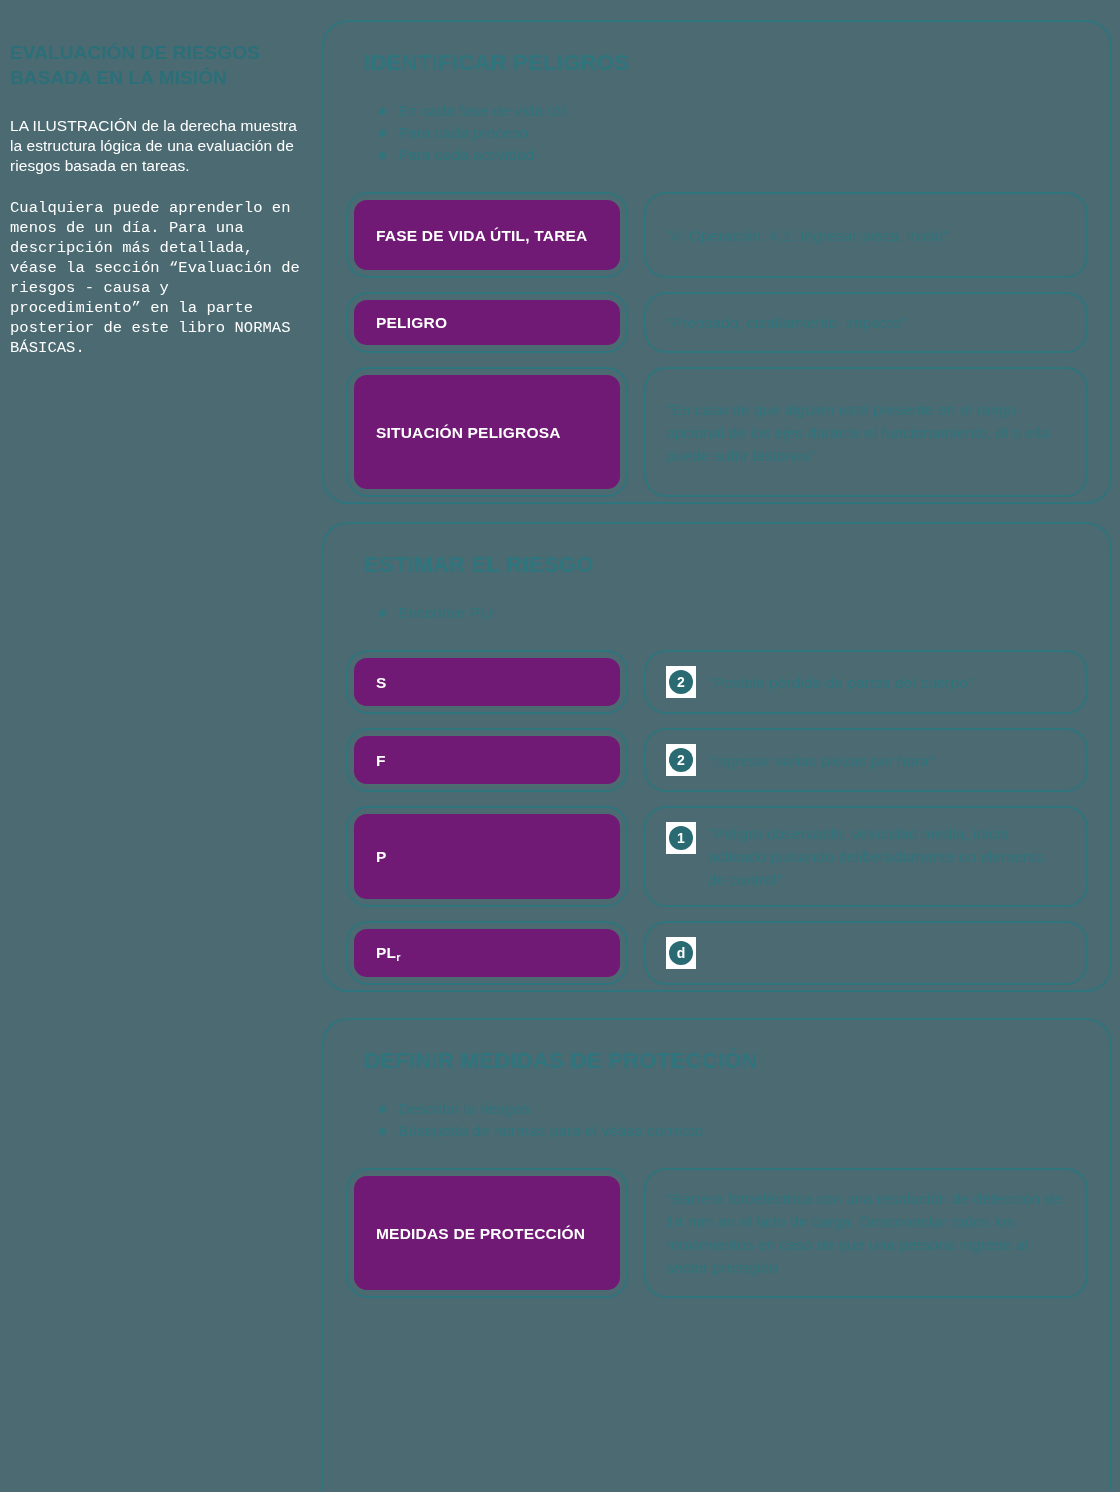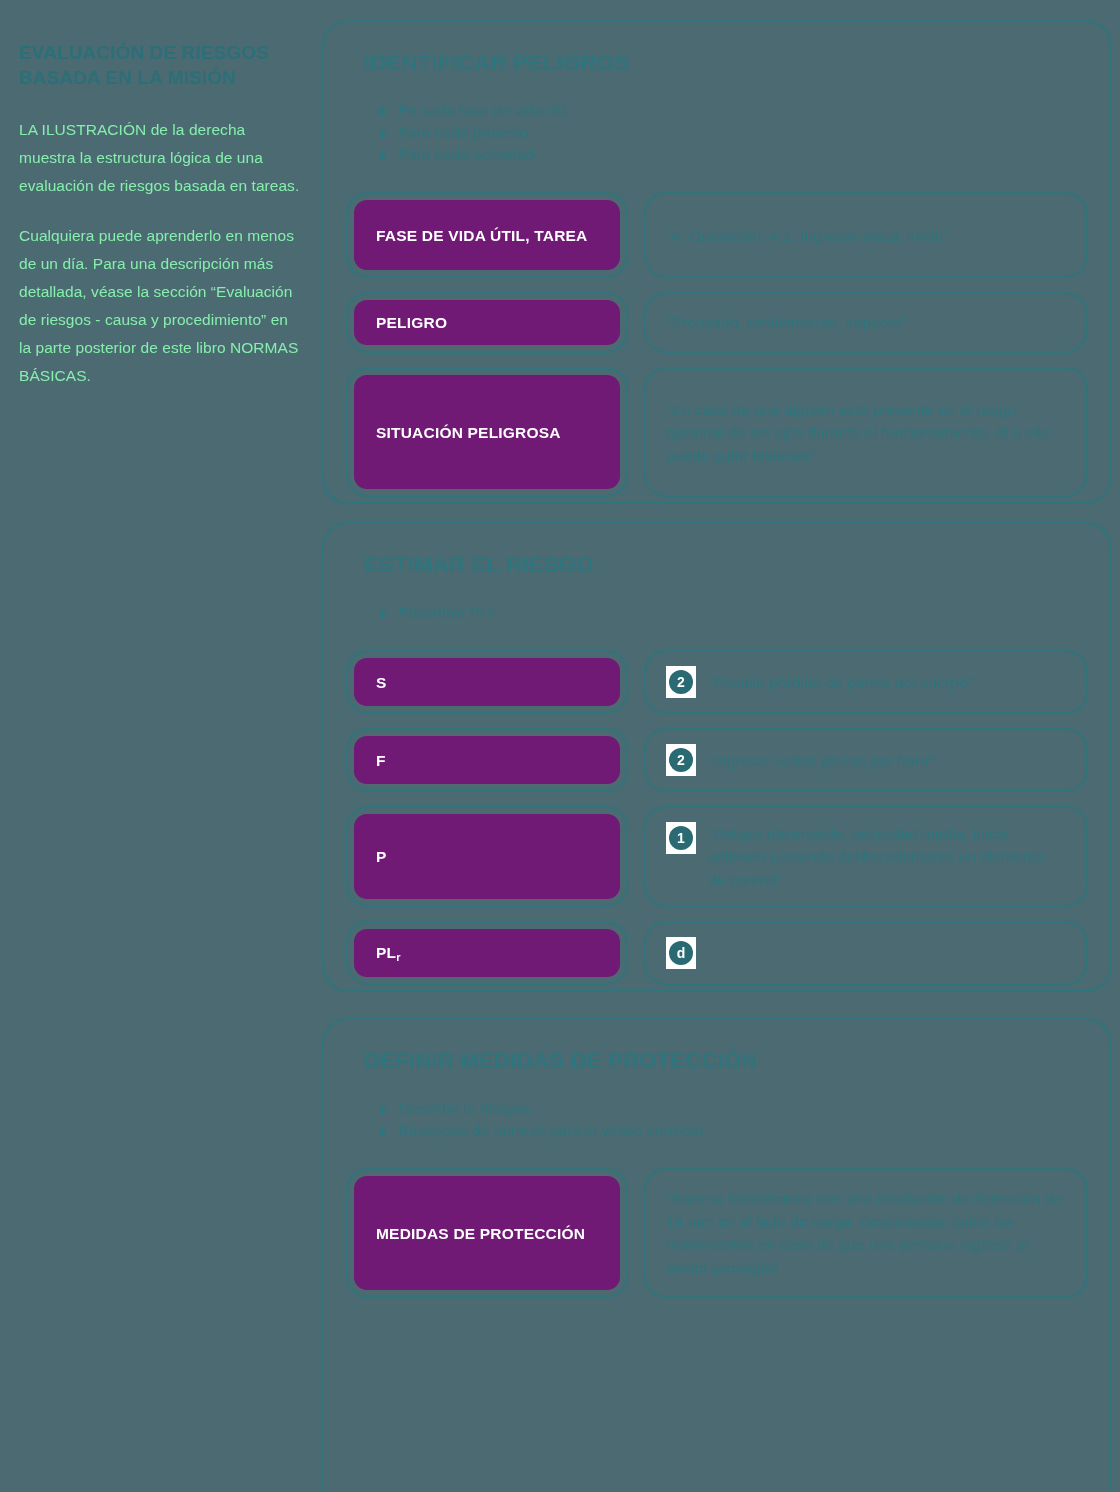--- a/index.html
+++ b/index.html
@@ -18,38 +18,38 @@
     height: 1492px;
     background: #4b6a72;
   }
 
   
   .intro {
     position: absolute;
     left: 0px;
     top: 40px;
     width: 300px;
-    padding-left: 19px;
+    padding-left: 10px;
   }
   .intro-title {
     color: #2b7079;
     font-size: 19px;
     font-weight: bold;
     line-height: 25px;
     letter-spacing: 0.1px;
     margin-bottom: 26px;
   }
   .intro-para {
-    color: #86efac;
+    color: #ffffff;
     font-size: 15.5px;
-    line-height: 28px;
+    line-height: 20px;
     margin-bottom: 22px;
     letter-spacing: 0.05px;
   }
-  .intro-para:last-child { margin-bottom: 8px; }
+  .intro-para:last-child { margin-bottom: 8px; font-family: Liberation Mono, monospace; }
 
   
   .panel {
     position: absolute;
     left: 322px;
     width: 790px;
     border: 2px solid #2e757d;
     border-radius: 26px;
     padding: 28px 22px 26px 22px;
   }

